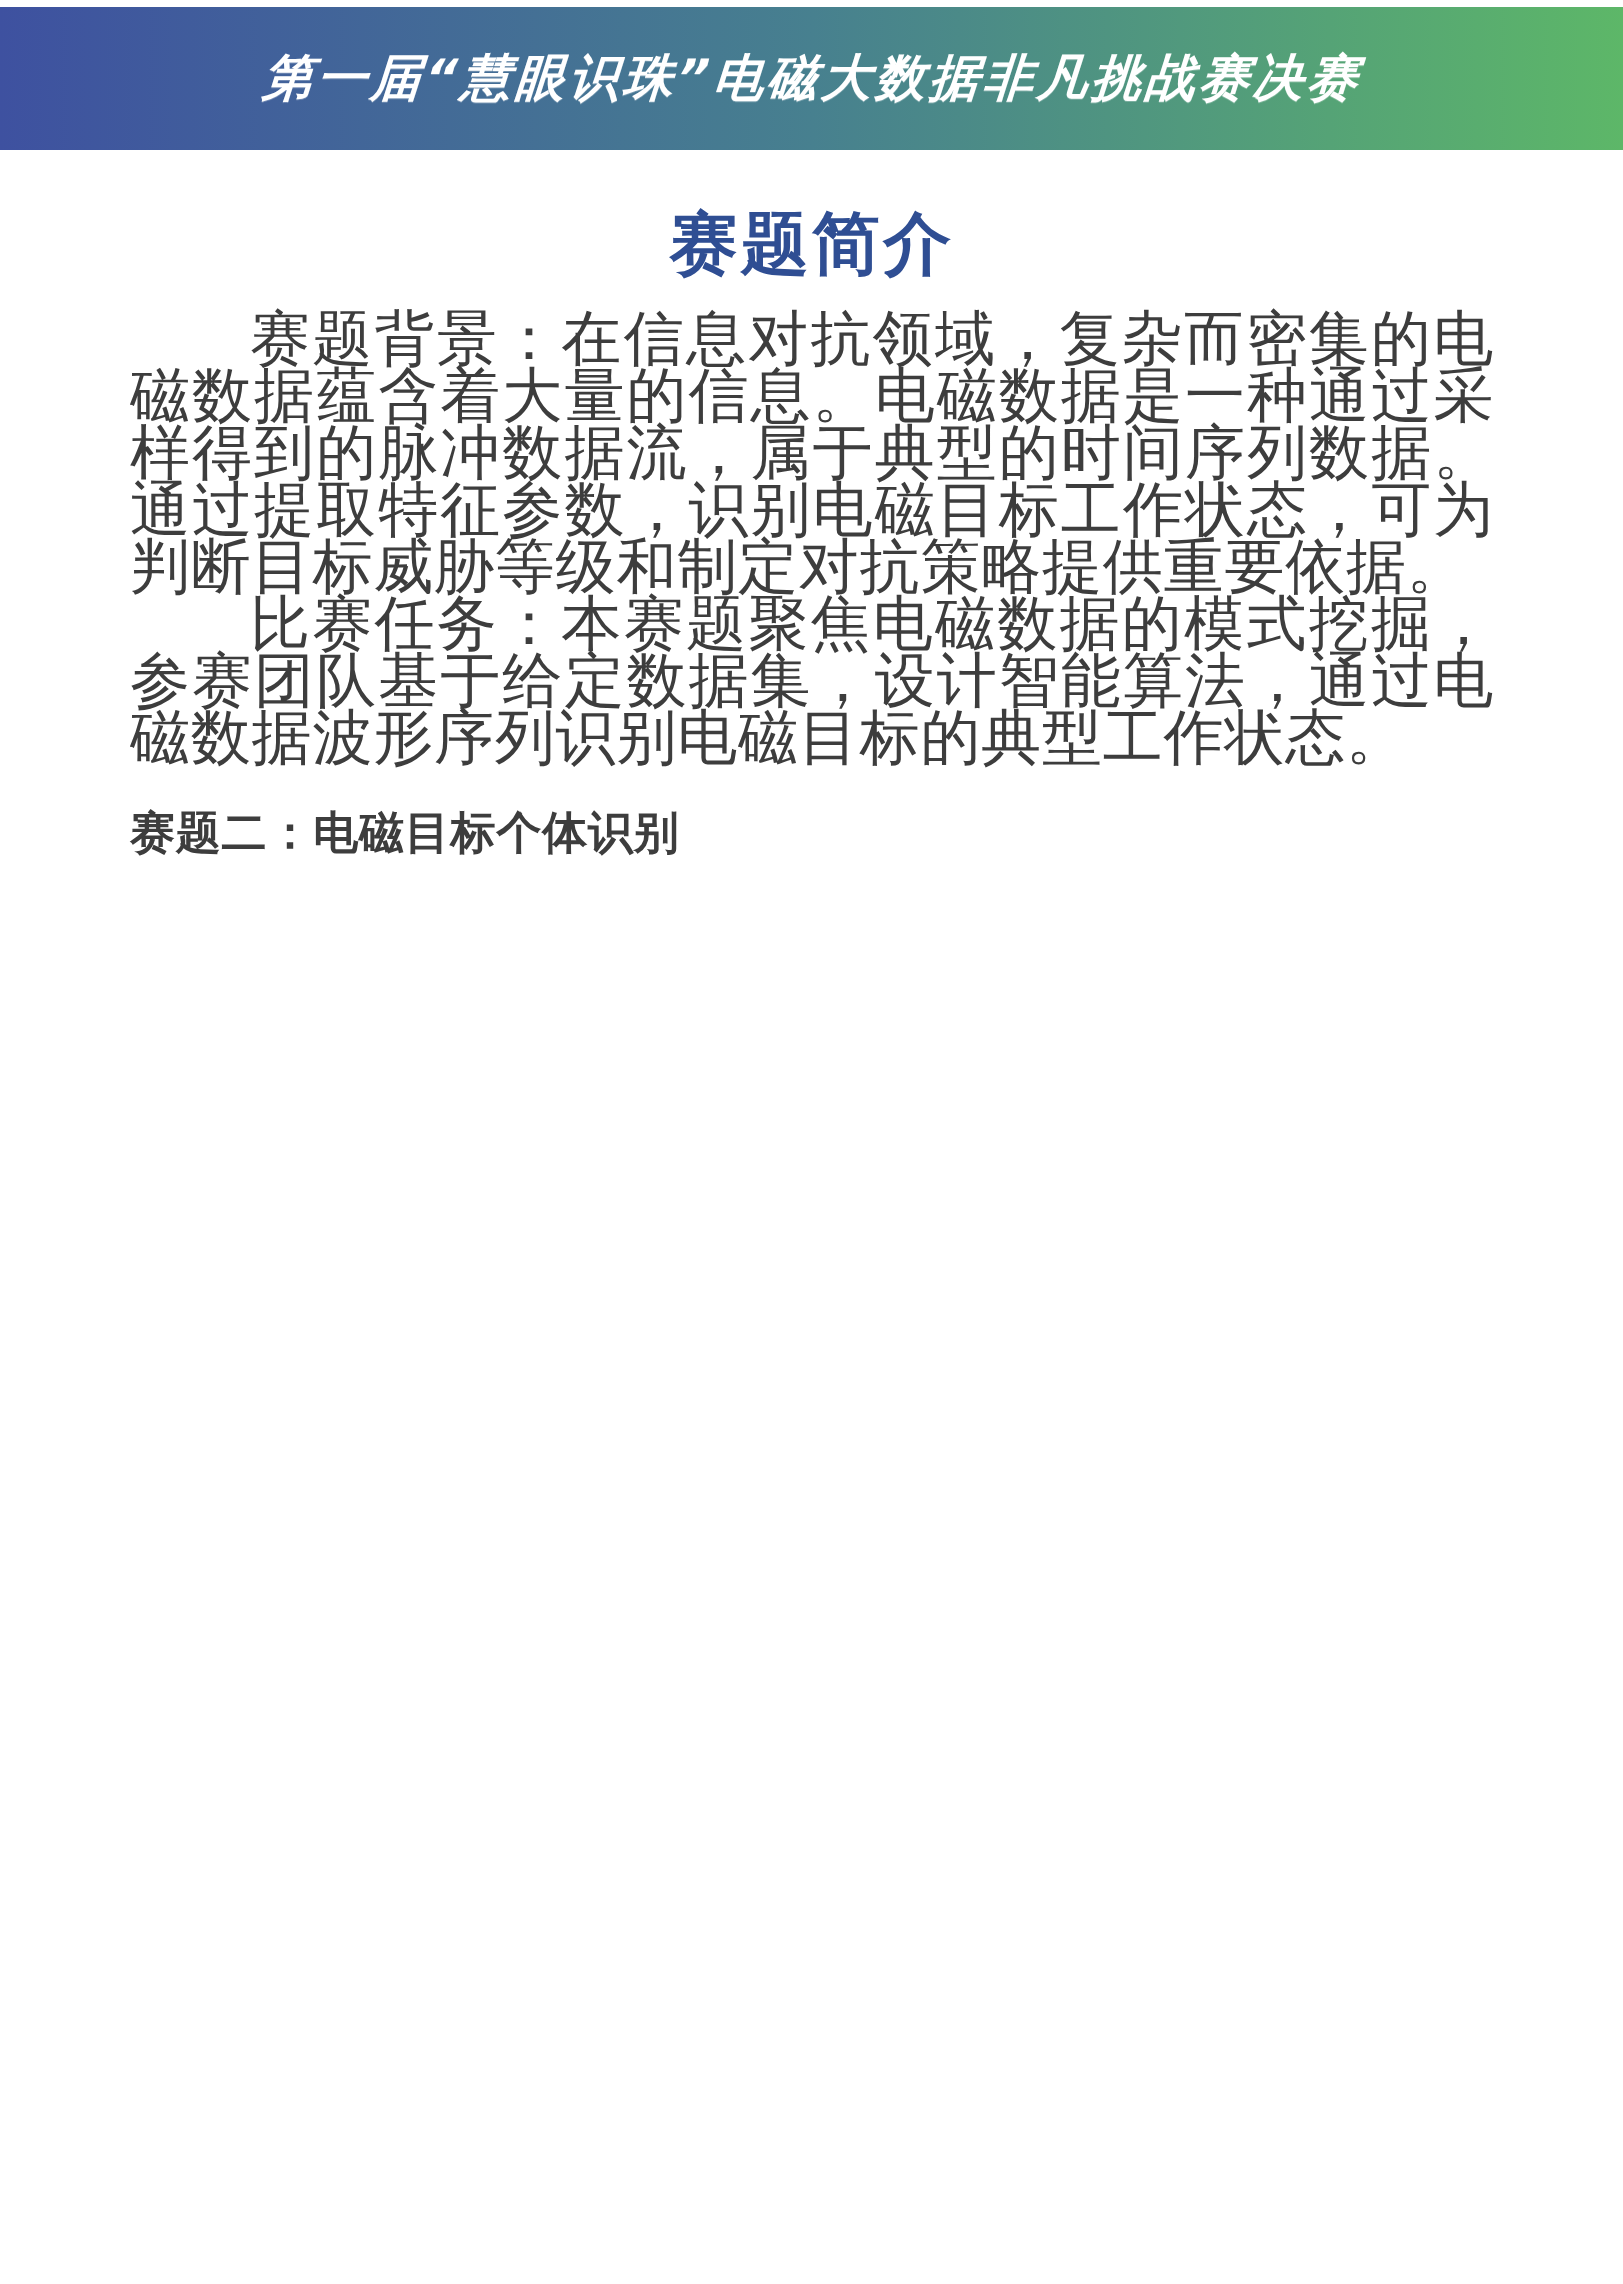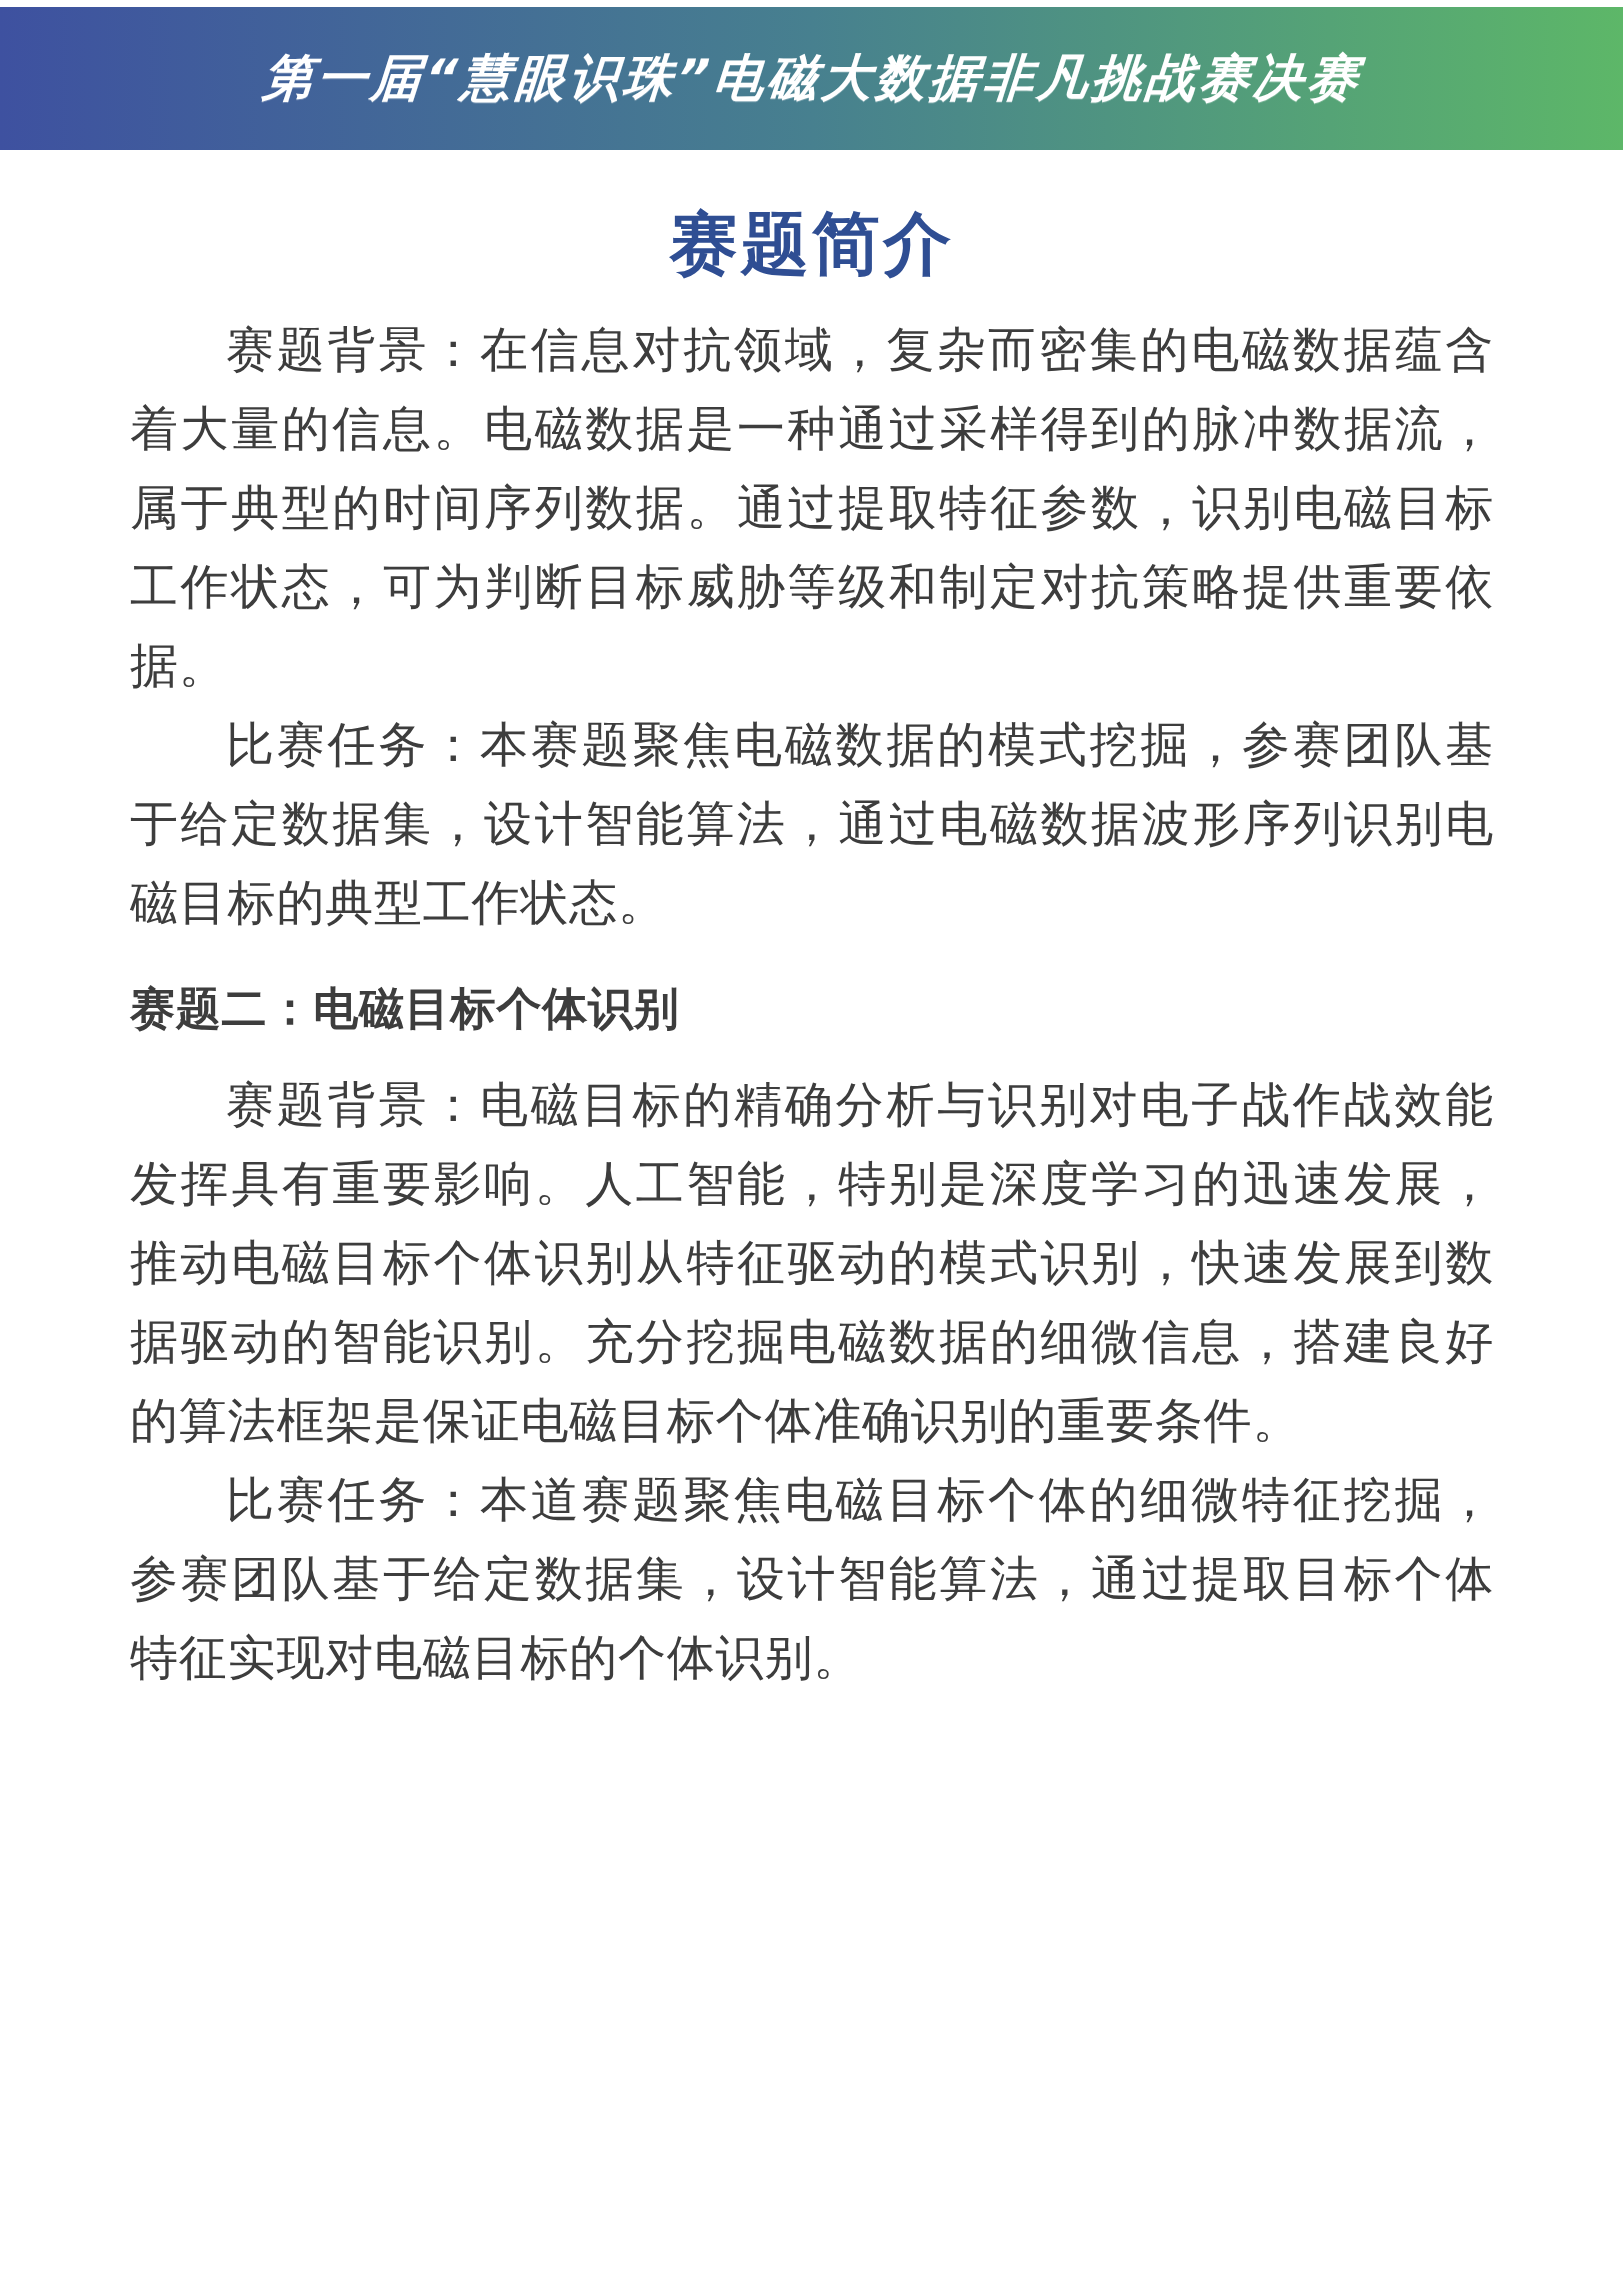--- a/index.html
+++ b/index.html
@@ -62,22 +62,22 @@
     color:var(--text-color);
     letter-spacing:0.8px;
   }
   .section-heading.second{
     margin-top:42px;
   }
   .section-body{
     margin-top:32px;
   }
   .section-body p{
-    font-size:48px;
-    line-height:79px;
+    font-size:60px;
+    line-height:57px;
     text-align:justify;
     text-indent:2em;
     color:var(--text-color);
     letter-spacing:0.8px;
   }
 </style>
 </head>
 <body>
 
 <div class="page">
@@ -89,20 +89,16 @@
   <h1 class="doc-title">赛题简介</h1>
 
   <div class="content">
 
     <div class="section-body">
       <p>赛题背景：在信息对抗领域，复杂而密集的电磁数据蕴含着大量的信息。电磁数据是一种通过采样得到的脉冲数据流，属于典型的时间序列数据。通过提取特征参数，识别电磁目标工作状态，可为判断目标威胁等级和制定对抗策略提供重要依据。</p>
       <p>比赛任务：本赛题聚焦电磁数据的模式挖掘，参赛团队基于给定数据集，设计智能算法，通过电磁数据波形序列识别电磁目标的典型工作状态。</p>
     </div>
 
     <h2 class="section-heading second">赛题二：电磁目标个体识别</h2>
-    <div class="section-body">
-      <p>赛题背景：电磁目标的精确分析与识别对电子战作战效能发挥具有重要影响。人工智能，特别是深度学习的迅速发展，推动电磁目标个体识别从特征驱动的模式识别，快速发展到数据驱动的智能识别。充分挖掘电磁数据的细微信息，搭建良好的算法框架是保证电磁目标个体准确识别的重要条件。</p>
-      <p>比赛任务：本道赛题聚焦电磁目标个体的细微特征挖掘，参赛团队基于给定数据集，设计智能算法，通过提取目标个体特征实现对电磁目标的个体识别。</p>
-    </div>
 
   </div>
 </div>
 
 
 </body></html>

